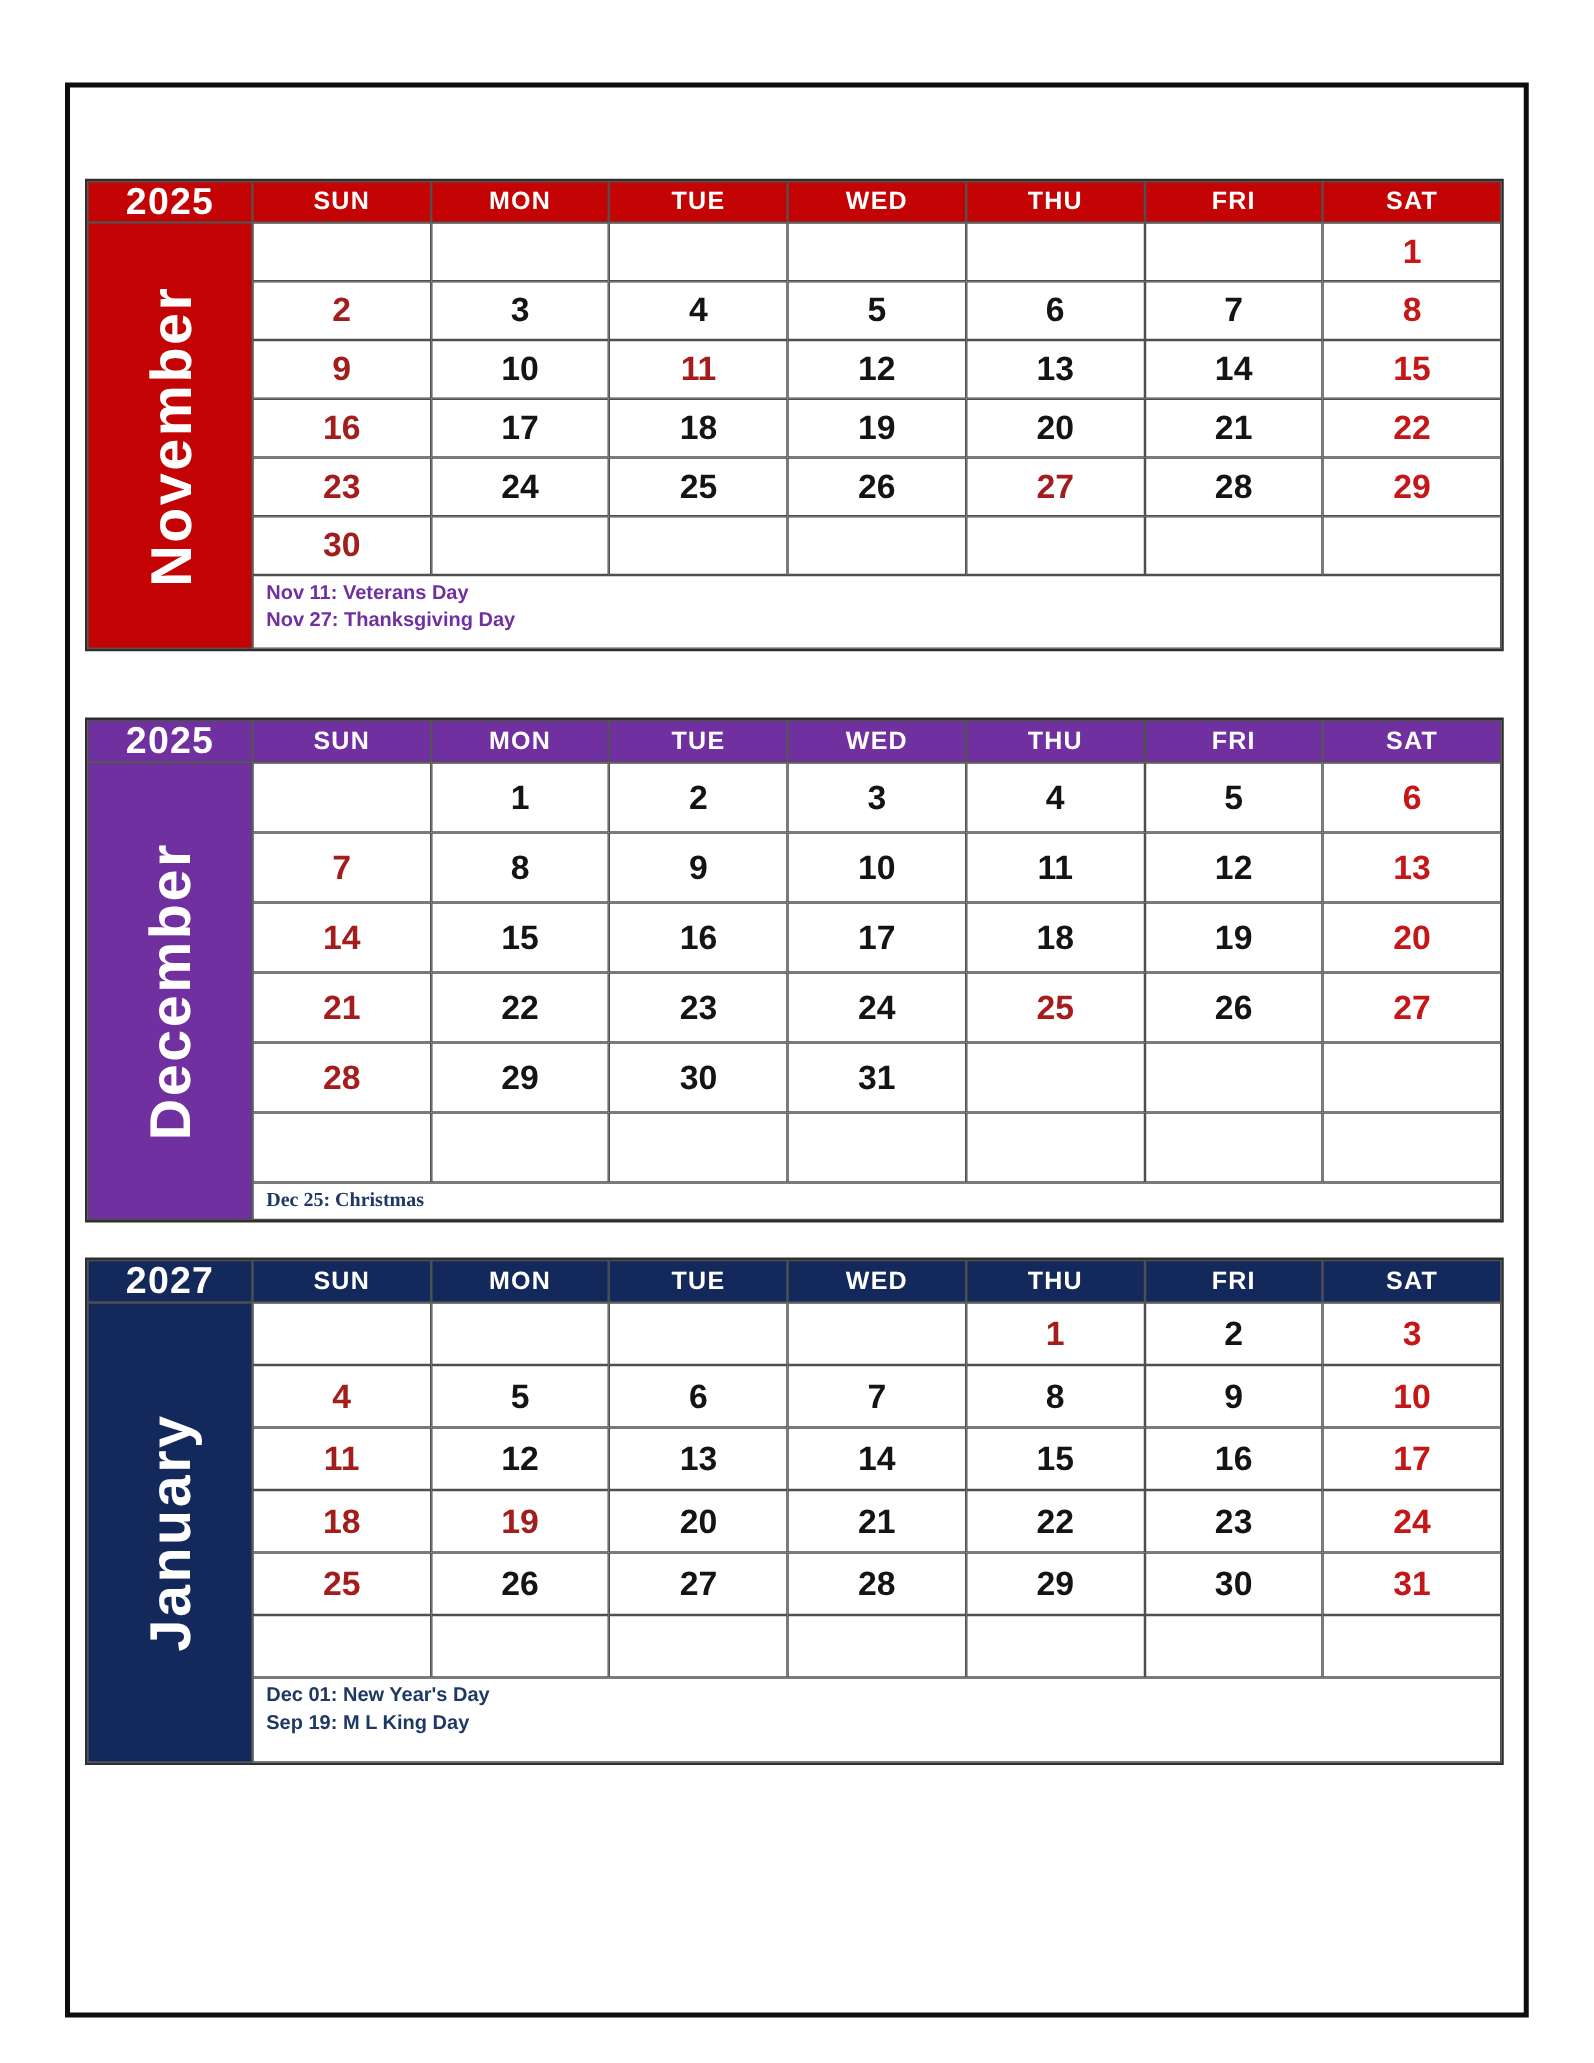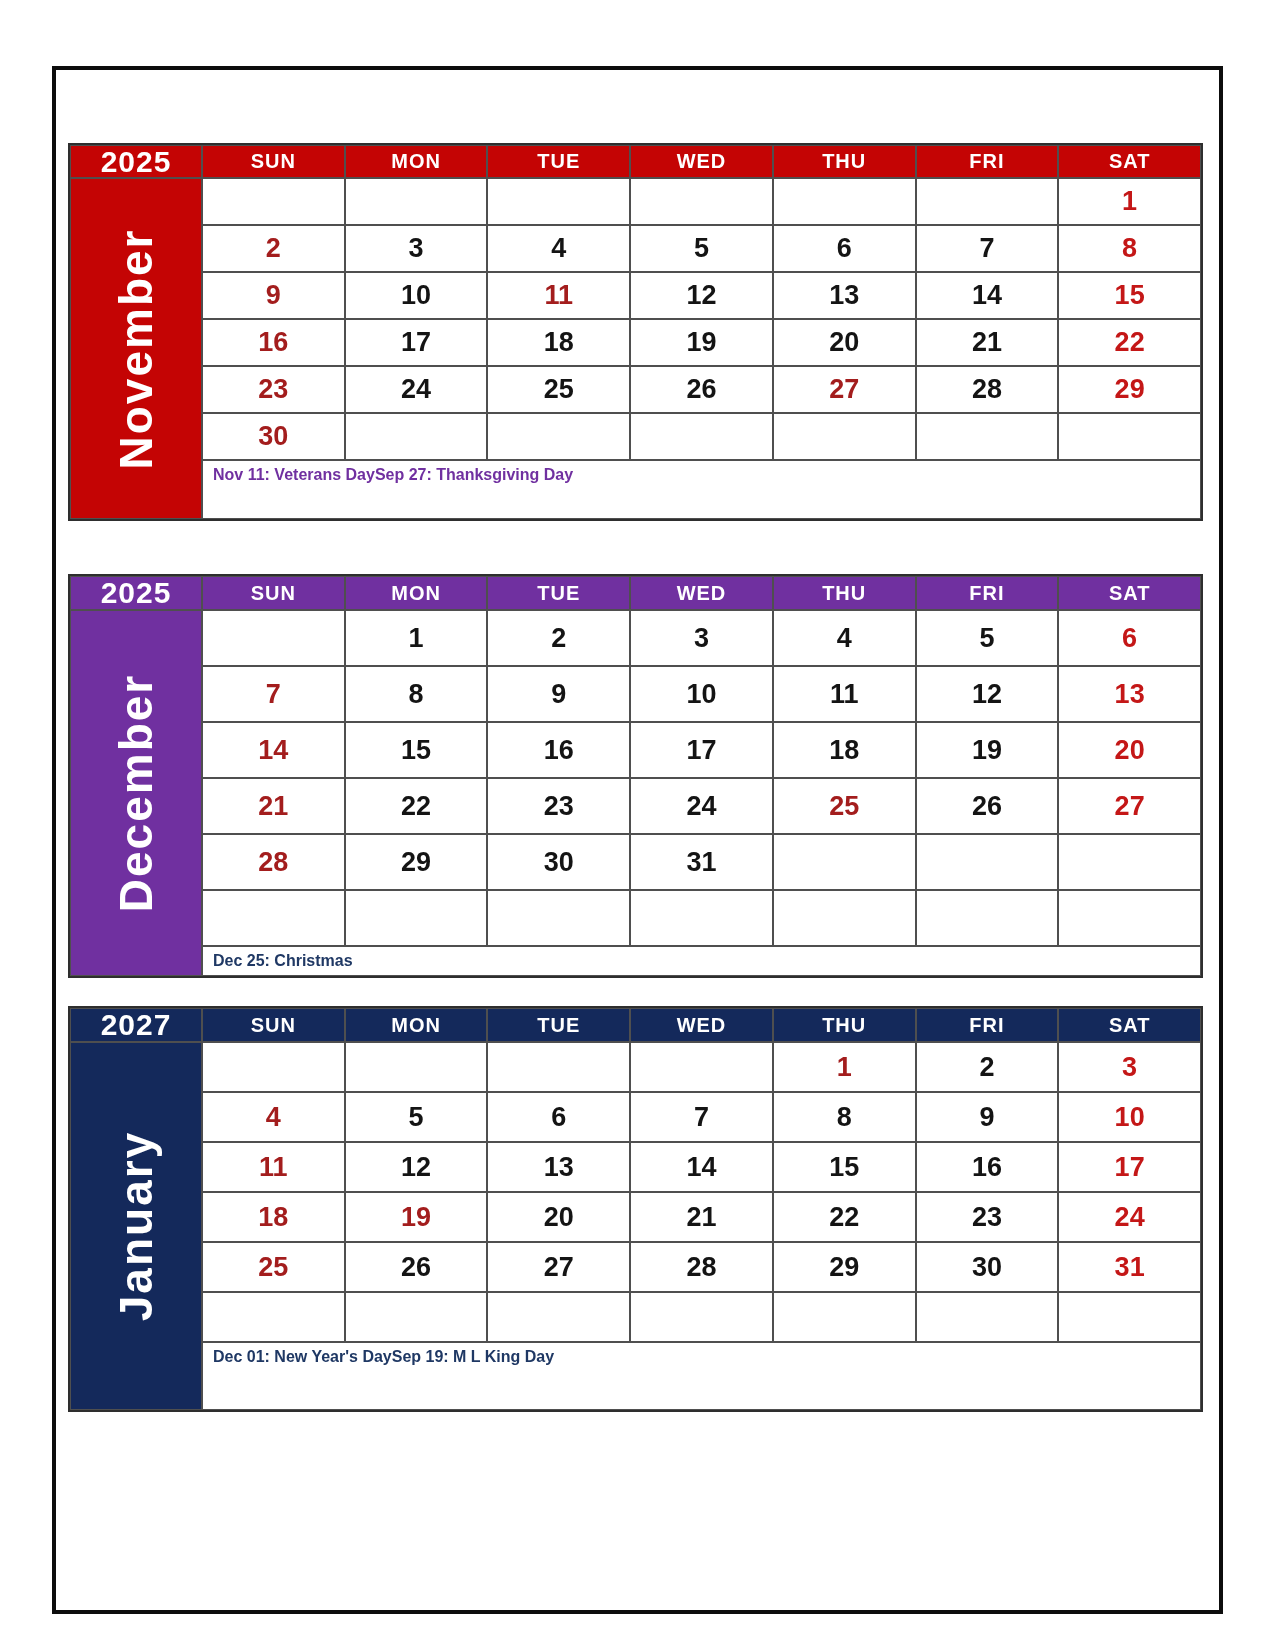--- a/index.html
+++ b/index.html
@@ -38,21 +38,21 @@
     overflow:hidden;
   }
   .vtext {
     transform:rotate(-90deg);
     white-space:nowrap;
     color:#fff; font-weight:bold; font-size:46px; letter-spacing:2px;
   }
   .day-cell span { font-weight:bold; font-size:27px; }
   .foot {
     grid-column:2 / 9;
-    flex-direction:row; align-items:flex-start; justify-content:flex-start;
+    flex-direction:column; align-items:flex-start; justify-content:flex-start;
     padding:3px 0 0 10px;
   }
   .hline { font-weight:bold; font-size:16px; line-height:1.35; }
   .site-link-wrap { position:absolute; left:0; top:1516px; width:100%; text-align:center; }
   .site-link { font-size:27px; text-decoration:underline; cursor:pointer; letter-spacing:0.5px; }
 </style>
 </head>
 <body>
 
 <div class="page">
@@ -169,21 +169,21 @@
         <span style="color: rgb(163, 29, 29);">30</span>
       </div>
       <div class="cell day-cell"></div>
       <div class="cell day-cell"></div>
       <div class="cell day-cell"></div>
       <div class="cell day-cell"></div>
       <div class="cell day-cell"></div>
       <div class="cell day-cell"></div>
       <div class="cell foot">
         <div class="hline" style="color: rgb(112, 48, 160);">Nov 11: Veterans Day</div>
-        <div class="hline" style="color: rgb(112, 48, 160);">Sep 27: Thanksgiving Day</div>
+        <div class="hline" style="color: rgb(112, 48, 160);">Nov 27: Thanksgiving Day</div>
       </div>
   </section>
 
   <section class="month-panel panel-dec">
     <div class="cell year-cell" style="background: rgb(112, 48, 160);">
       <span>2025</span>
     </div>
     <div class="cell dh" style="background: rgb(112, 48, 160);">SUN</div>
     <div class="cell dh" style="background: rgb(112, 48, 160);">MON</div>
     <div class="cell dh" style="background: rgb(112, 48, 160);">TUE</div>
@@ -292,21 +292,21 @@
       <div class="cell day-cell"></div>
       <div class="cell day-cell"></div>
       <div class="cell day-cell"></div>
       <div class="cell day-cell"></div>
       <div class="cell day-cell"></div>
       <div class="cell day-cell"></div>
       <div class="cell day-cell"></div>
       <div class="cell day-cell"></div>
       <div class="cell day-cell"></div>
       <div class="cell foot">
-        <div class="hline" style="color: rgb(31, 56, 100);">Dec 25: Christmas</div>
+        <div class="hline" style="color: rgb(31, 56, 100); font-family: Liberation Serif, serif;">Dec 25: Christmas</div>
       </div>
   </section>
 
   <section class="month-panel panel-jan">
     <div class="cell year-cell" style="background: rgb(20, 41, 91);">
       <span>2027</span>
     </div>
     <div class="cell dh" style="background: rgb(20, 41, 91);">SUN</div>
     <div class="cell dh" style="background: rgb(20, 41, 91);">MON</div>
     <div class="cell dh" style="background: rgb(20, 41, 91);">TUE</div>

